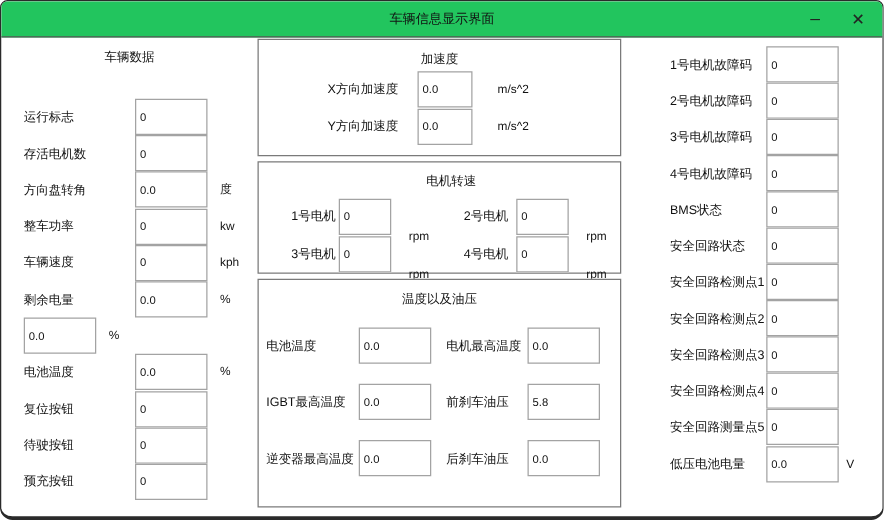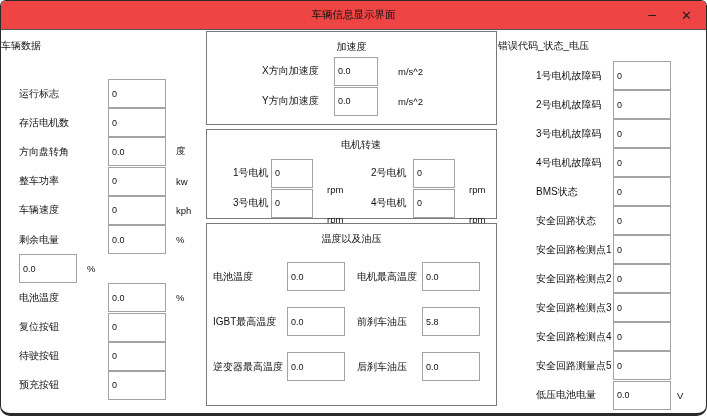--- a/index.html
+++ b/index.html
@@ -4,36 +4,36 @@
 <style>
   html,body { margin:0; padding:0; background:#fff; }
   .window {
     position:relative; width:707px; height:416px; box-sizing:border-box;
     background:#fff; color:#111;
     border:1px solid #2a2a2a; border-bottom-width:3px;
     border-radius:6px 6px 10px 10px; overflow:hidden;
     font-family:"Liberation Sans","DejaVu Sans",sans-serif;
   }
   
-  .titlebar { position:absolute; top:0; left:0; right:0; height:28px; border-bottom:1px solid #555; background:#ef4444; }
+  .titlebar { position:absolute; top:0; left:0; right:0; height:28px; border-bottom:1px solid #555; background:#22c55e; }
   .title { position:absolute; left:0; width:100%; top:7px; text-align:center; font-size:10.5px; }
   .win-btn { position:absolute; top:3px; font-size:14px; line-height:20px; cursor:default; color:#222; }
   .btn-min { right:50px; }
   .btn-close { right:14px; font-size:13px; top:5px; }
 
   
   .field-input {
     width:58px; height:29px; box-sizing:border-box; border:1px solid #a3a3a3;
     background:#fff; font-size:9px; padding:0 3px; color:#111;
     font-family:"Liberation Sans","DejaVu Sans",sans-serif;
   }
 
   
   .left-panel { position:absolute; left:0; top:28px; width:205px; bottom:4px; }
-  .panel-header { text-align:left; padding-top:10px; font-size:10px; }
+  .panel-header { text-align:center; padding-top:10px; font-size:10px; }
   .lp-rows { margin-top:26px; padding-left:18px; }
   .lp-row { display:flex; align-items:center; height:29.2px; }
   .lp-label { width:89px; font-size:10px; }
   .lp-unit { margin-left:10px; font-size:9.5px; min-width:22px; }
 
   
   .mid-box { position:absolute; left:205px; width:291px; box-sizing:border-box; border:1px solid #7a7a7a; background:#fff; }
   #box-accel { top:30px; height:94px; }
   #box-motor { top:128px; height:90px;padding-left:19px; }
   #box-temp  { top:222px; height:183px; }
@@ -207,21 +207,20 @@
         <span class="temp-label">逆变器最高温度</span>
         <span><input class="field-input temp-input" value="0.0" style=""></span>
 
         <span class="temp-label">后刹车油压</span>
         <span><input class="field-input temp-input" value="0.0" style=""></span>
 
     </div>
   </div>
 
   <div class="right-panel">
-    <div class="panel-header">错误代码_状态_电压</div>
     <div class="rp-rows">
 
         <div class="rp-row">
           <span class="rp-label">1号电机故障码</span>
           <input class="field-input" value="0" style="">
           <span class="rp-unit"></span>
         </div>
 
         <div class="rp-row">
           <span class="rp-label">2号电机故障码</span>

